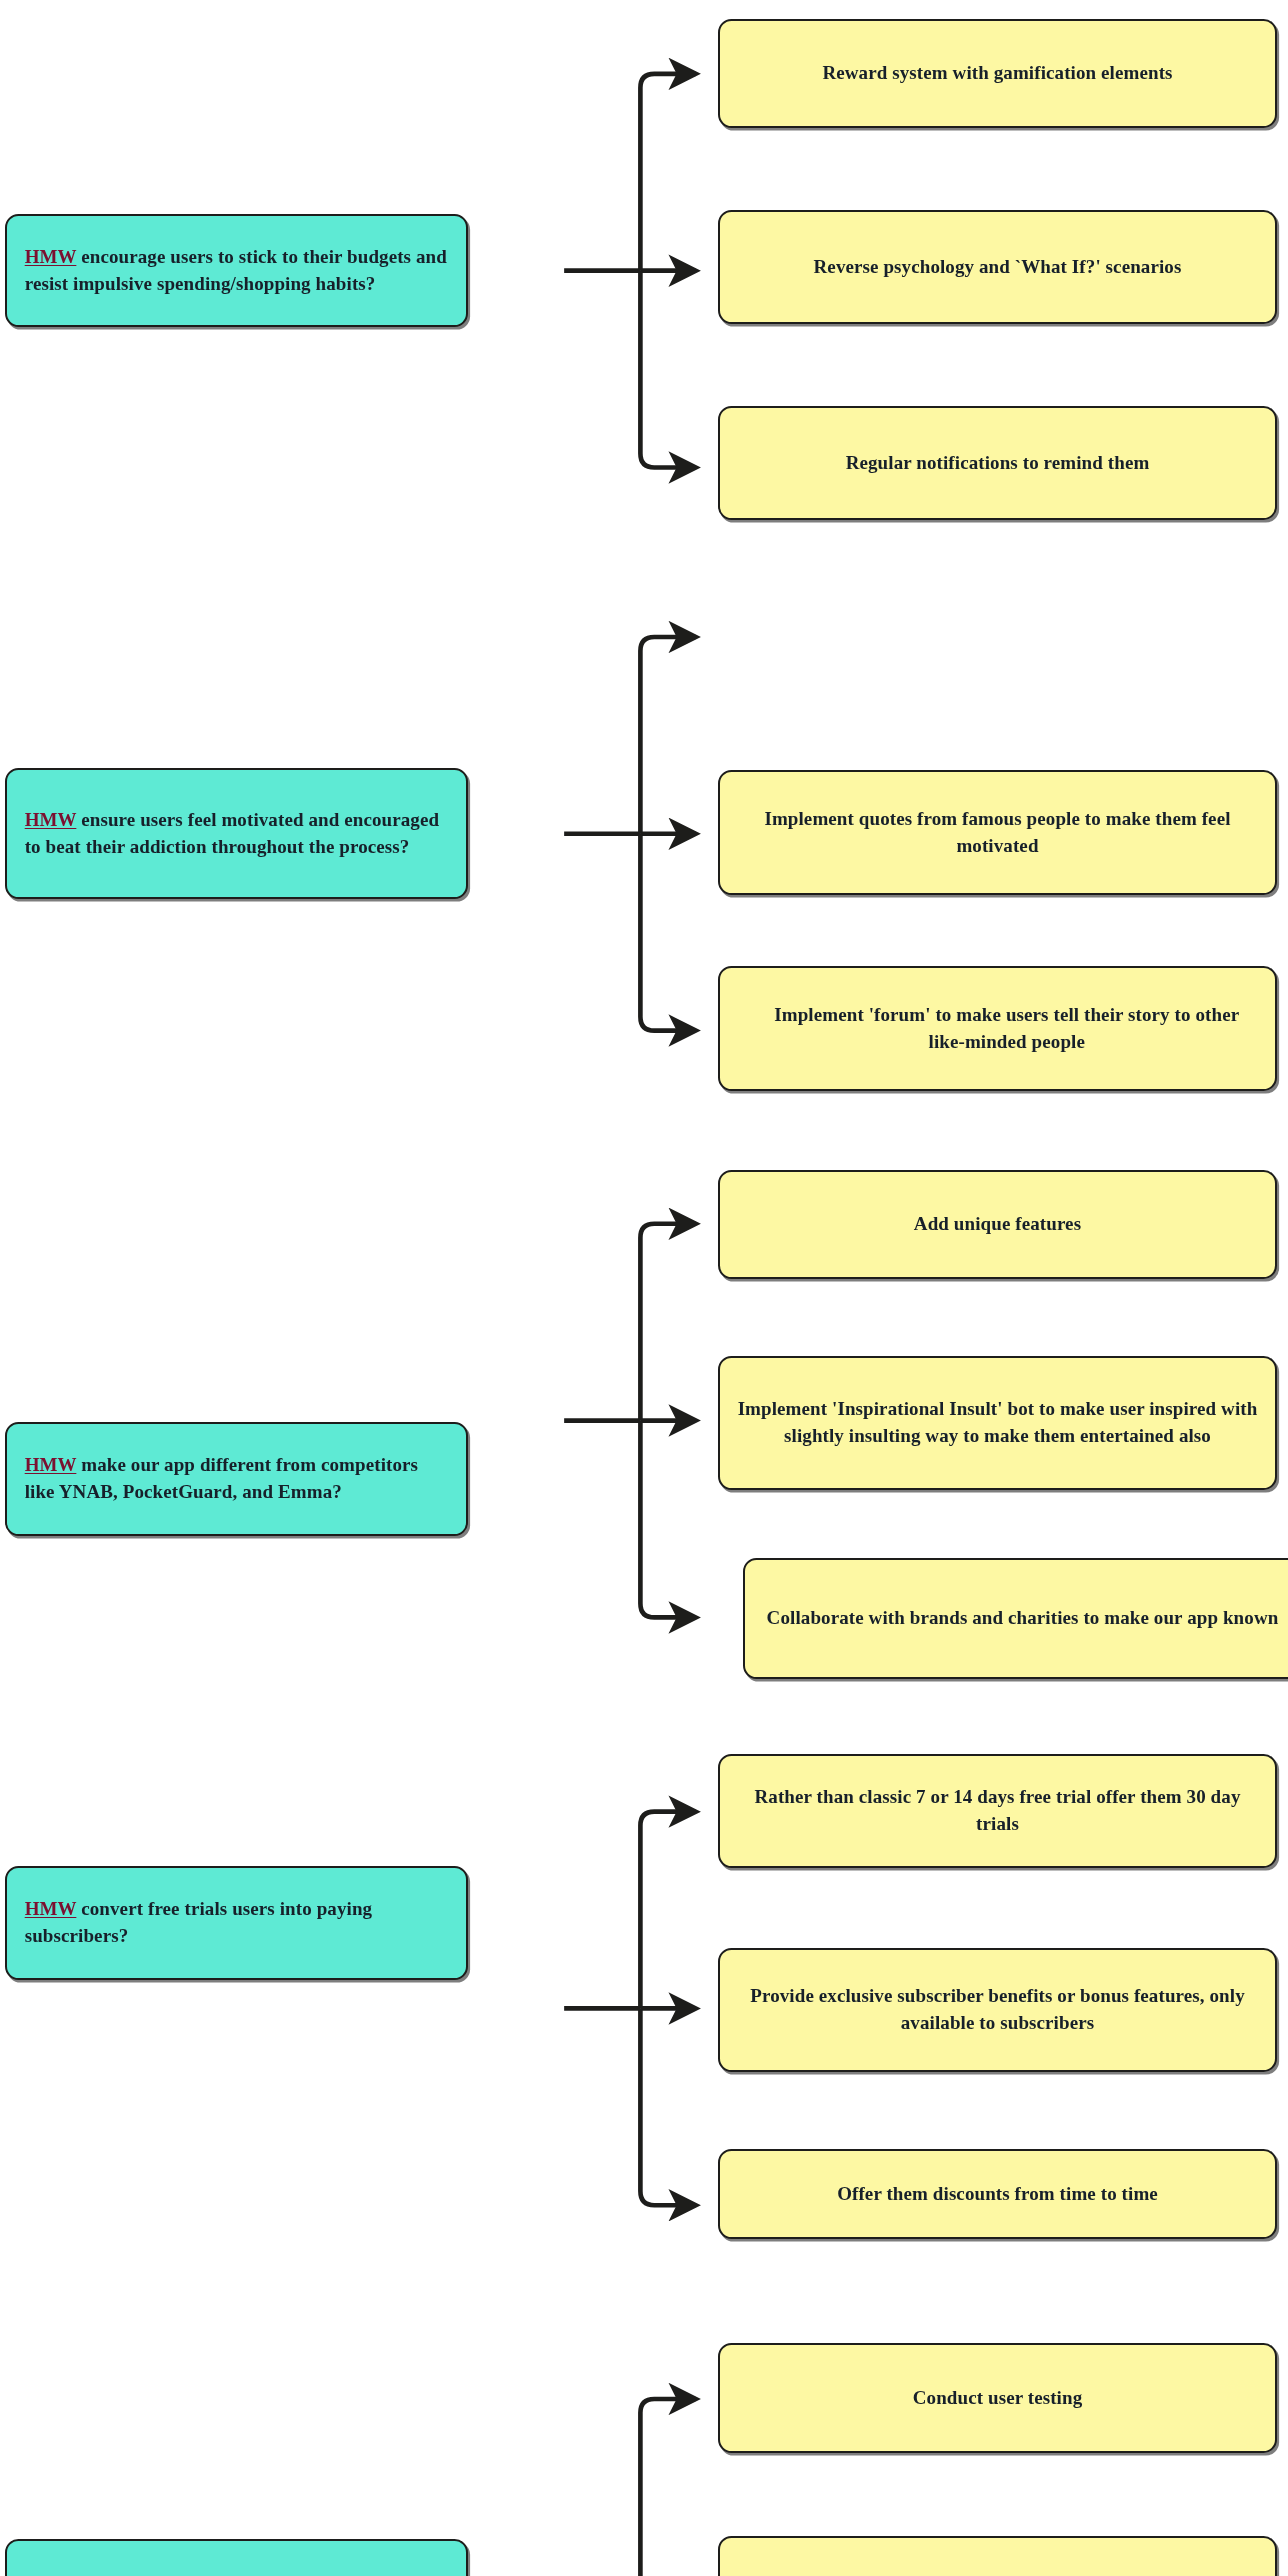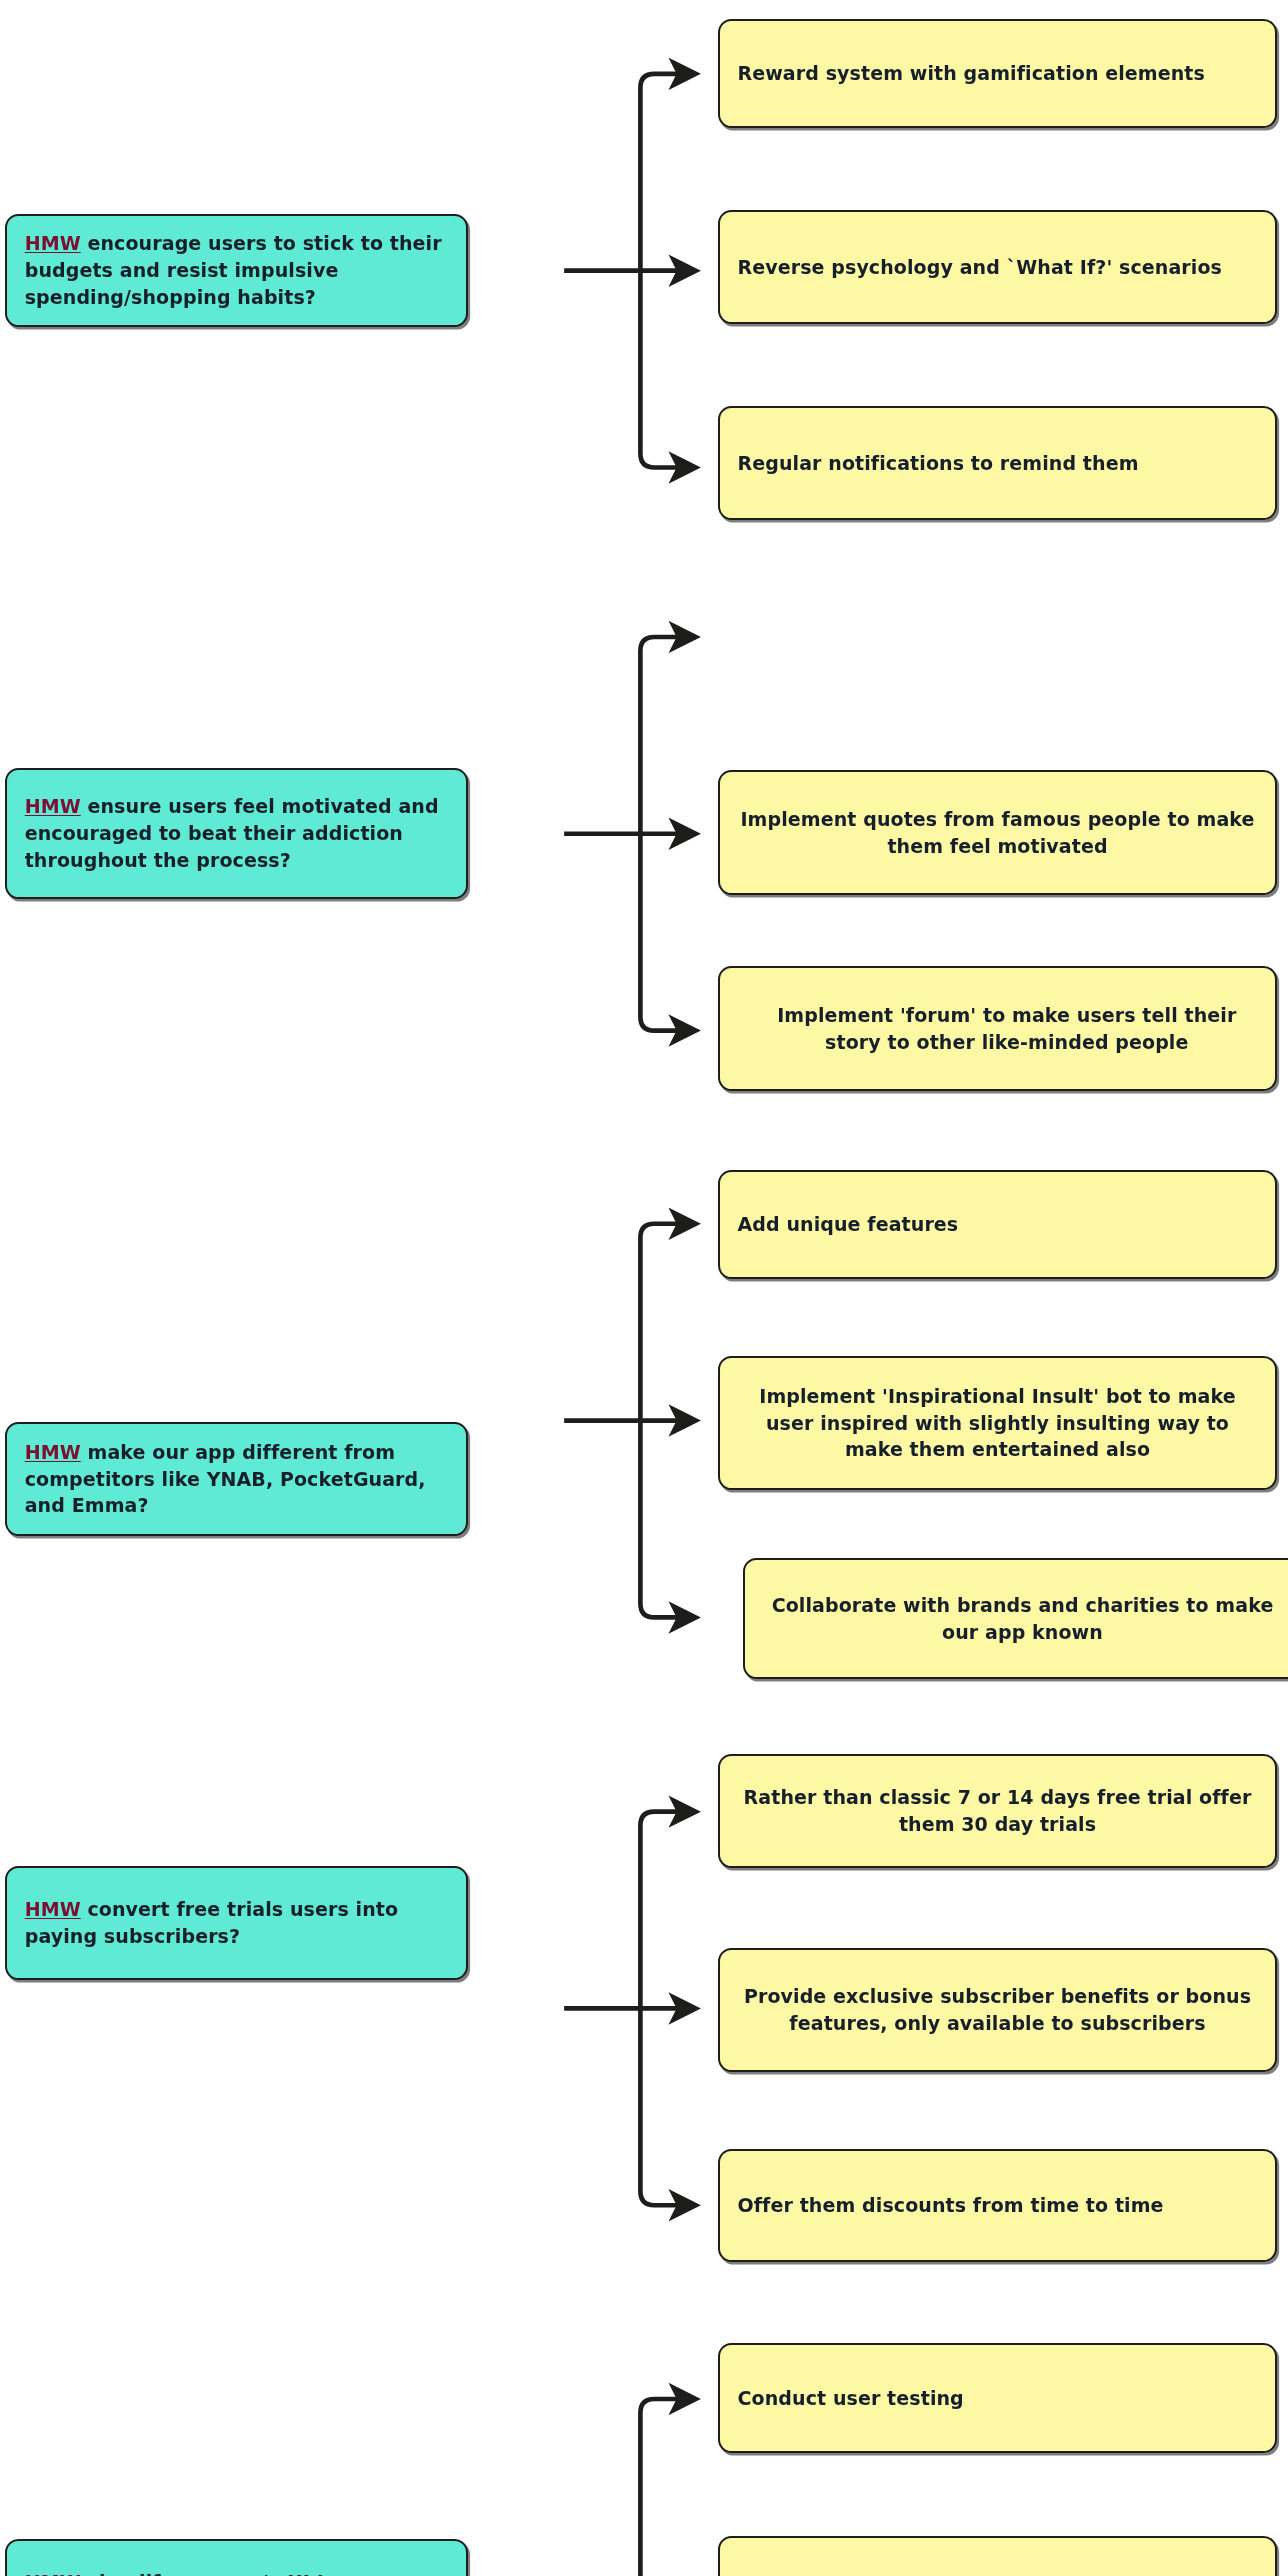--- a/index.html
+++ b/index.html
@@ -15,23 +15,25 @@
     position:absolute;left:0;top:0;width:1288px;height:2835px;
     pointer-events:none;
   }
   .node{
     position:absolute;
     box-sizing:border-box;
     border:2.6px solid #1d1d1b;
     border-radius:13.4px;
     display:flex;
     align-items:center;
+    justify-content:center;
     text-align:center;
     padding:5.2px 17.5px;
     box-shadow:2.1px 2.6px 0 0 rgba(20,20,20,0.55);
+    font-family:Liberation Serif, serif;
   }
   .node .label{
     font-weight:700;
     color:#17202a;
     letter-spacing:0.1px;
   }
   .hmw-node{
     background:#5eead4;
     left:5.2px;
     width:463px;
@@ -150,21 +152,21 @@
       <span class="hmw-tag">HMW</span><span> convert free trials users into paying subscribers?</span>
     </div>
   </div>
 
   <div class="node idea-node" style="top:1754px;height:114px;">
     <div class="label">Rather than classic 7 or 14 days free trial offer them 30 day trials</div>
   </div>
   <div class="node idea-node" style="top:1948px;height:124px;">
     <div class="label">Provide exclusive subscriber benefits or bonus features, only available to subscribers</div>
   </div>
-  <div class="node idea-node" style="top:2149px;height:113px;">
+  <div class="node idea-node" style="top:2149px;height:90px;">
     <div class="label">Offer them discounts from time to time</div>
   </div>
 
   <div class="node hmw-node" style="top:2539px;height:114px;">
     <div class="label single">
       <span class="hmw-tag">HMW</span><span> simplify our app's UI to ensure ease of use ?</span>
     </div>
   </div>
 
   <div class="node idea-node" style="top:2343px;height:110px;">

